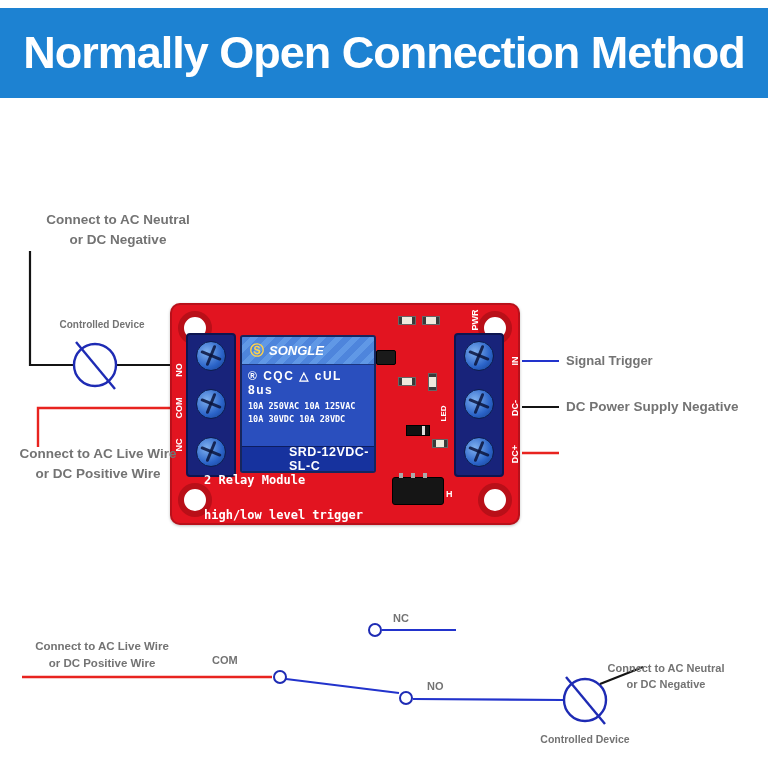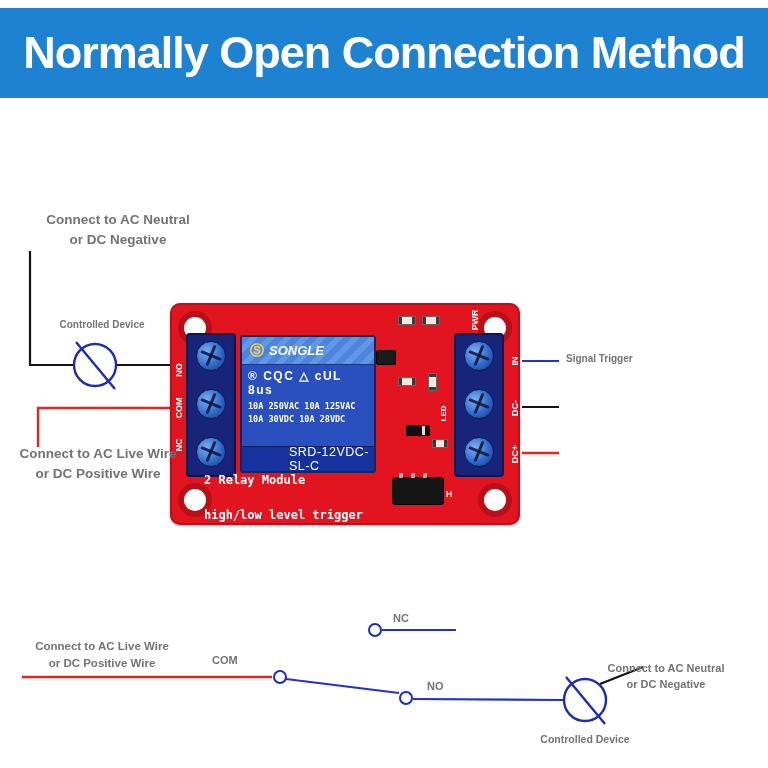--- a/index.html
+++ b/index.html
@@ -18,21 +18,21 @@
   .wb{stroke:var(--wire-blue,#2233cc);stroke-width:2.2;fill:none;}
   .lampc{stroke:var(--lamp-stroke,#1e2bb4);stroke-width:2.4;fill:#fff;}
   .node{stroke:var(--lamp-stroke,#1e2bb4);stroke-width:2;fill:#fff;}
 
   
   .lbl{position:absolute;font-weight:bold;color:#737373;}
   .lbl span{display:block;}
   .lbl-topleft{left:28px;top:210px;width:180px;text-align:center;font-size:13.5px;line-height:1.5;}
   .lbl-controlled-top{left:52px;top:319px;width:100px;text-align:center;font-size:10px;}
   .lbl-leftbottom{left:8px;top:444px;width:180px;text-align:center;font-size:13.5px;line-height:1.5;}
-  .lbl-signal{left:566px;top:353px;font-size:10px;white-space:nowrap;}
+  .lbl-signal{left:566px;top:353px;font-size:13px;white-space:nowrap;}
   .lbl-dcneg{left:566px;top:399px;font-size:13.5px;white-space:nowrap;}
   .lbl-dcpos{left:566px;top:445px;font-size:13.5px;white-space:nowrap;}
   .lbl-schem-left{left:22px;top:638px;width:160px;text-align:center;font-size:11.5px;line-height:1.45;}
   .lbl-com{left:212px;top:654px;font-size:11px;}
   .lbl-nc{left:393px;top:612px;font-size:11px;}
   .lbl-no{left:427px;top:680px;font-size:11px;}
   .lbl-schem-right{left:602px;top:661px;width:128px;text-align:center;font-size:11px;line-height:1.45;}
   .lbl-controlled-bottom{left:533px;top:733px;width:104px;text-align:center;font-size:10.5px;}
 
   
@@ -64,21 +64,21 @@
   .relay{position:absolute;left:70px;top:32px;width:132px;height:134px;
          background:var(--relay-blue,#2a4fbe);border:2px solid #15265e;border-radius:3px;
          color:#fff;overflow:hidden;}
   .relay-top{height:27px;background:repeating-linear-gradient(135deg,#4e85dc 0 6px,#6098e6 6px 12px);
              display:flex;align-items:center;padding-left:8px;gap:5px;
              font-weight:bold;font-size:13px;font-style:italic;border-bottom:1px solid #1b347e;}
   .relay-logo{color:#ffd24a;font-style:normal;font-size:14px;}
   .relay-cert{font-size:12px;padding:4px 6px 1px;letter-spacing:1.5px;font-weight:bold;}
   .relay-ratings{font-size:8.5px;font-family:"DejaVu Sans Mono",monospace;padding:2px 6px 0;line-height:1.5;font-weight:bold;}
   .relay-model{position:absolute;bottom:0;left:0;right:0;height:24px;background:var(--relay-model-bg,#16329e);
-               display:flex;align-items:center;justify-content:center;font-weight:normal;font-size:12.5px;
+               display:flex;align-items:center;justify-content:center;font-weight:bold;font-size:12.5px;
                letter-spacing:.5px;border-top:1px solid #0d1d60;padding-left:47px;}
 
   .board-txt{position:absolute;color:#fff;font-family:"DejaVu Sans Mono",monospace;
              font-size:12px;font-weight:bold;white-space:nowrap;}
   .bt1{left:34px;top:170px;} .bt2{left:34px;top:205px;}
 
   .smd{position:absolute;border:1px solid #666;
        background:linear-gradient(90deg,#3a3a3a 0 3px,#efe9dd 3px calc(100% - 3px),#3a3a3a calc(100% - 3px));}
   .smd.v{background:linear-gradient(180deg,#3a3a3a 0 3px,#efe9dd 3px calc(100% - 3px),#3a3a3a calc(100% - 3px));}
   .c1{left:228px;top:13px;width:16px;height:7px;}
@@ -186,20 +186,21 @@
   <div class="lbl lbl-topleft">
     <span>Connect to AC Neutral</span>
     <span>or DC Negative</span>
   </div>
   <div class="lbl lbl-controlled-top">Controlled Device</div>
   <div class="lbl lbl-leftbottom">
     <span>Connect to AC Live Wire</span>
     <span>or DC Positive Wire</span>
   </div>
   <div class="lbl lbl-signal">Signal Trigger</div>
+  <div class="lbl lbl-dcneg">DC Power Supply Negative</div>
 
   <div class="lbl lbl-schem-left">
     <span>Connect to AC Live Wire</span>
     <span>or DC Positive Wire</span>
   </div>
   <div class="lbl lbl-com">COM</div>
   <div class="lbl lbl-nc">NC</div>
   <div class="lbl lbl-no">NO</div>
   <div class="lbl lbl-schem-right">
     <span>Connect to AC Neutral</span>

